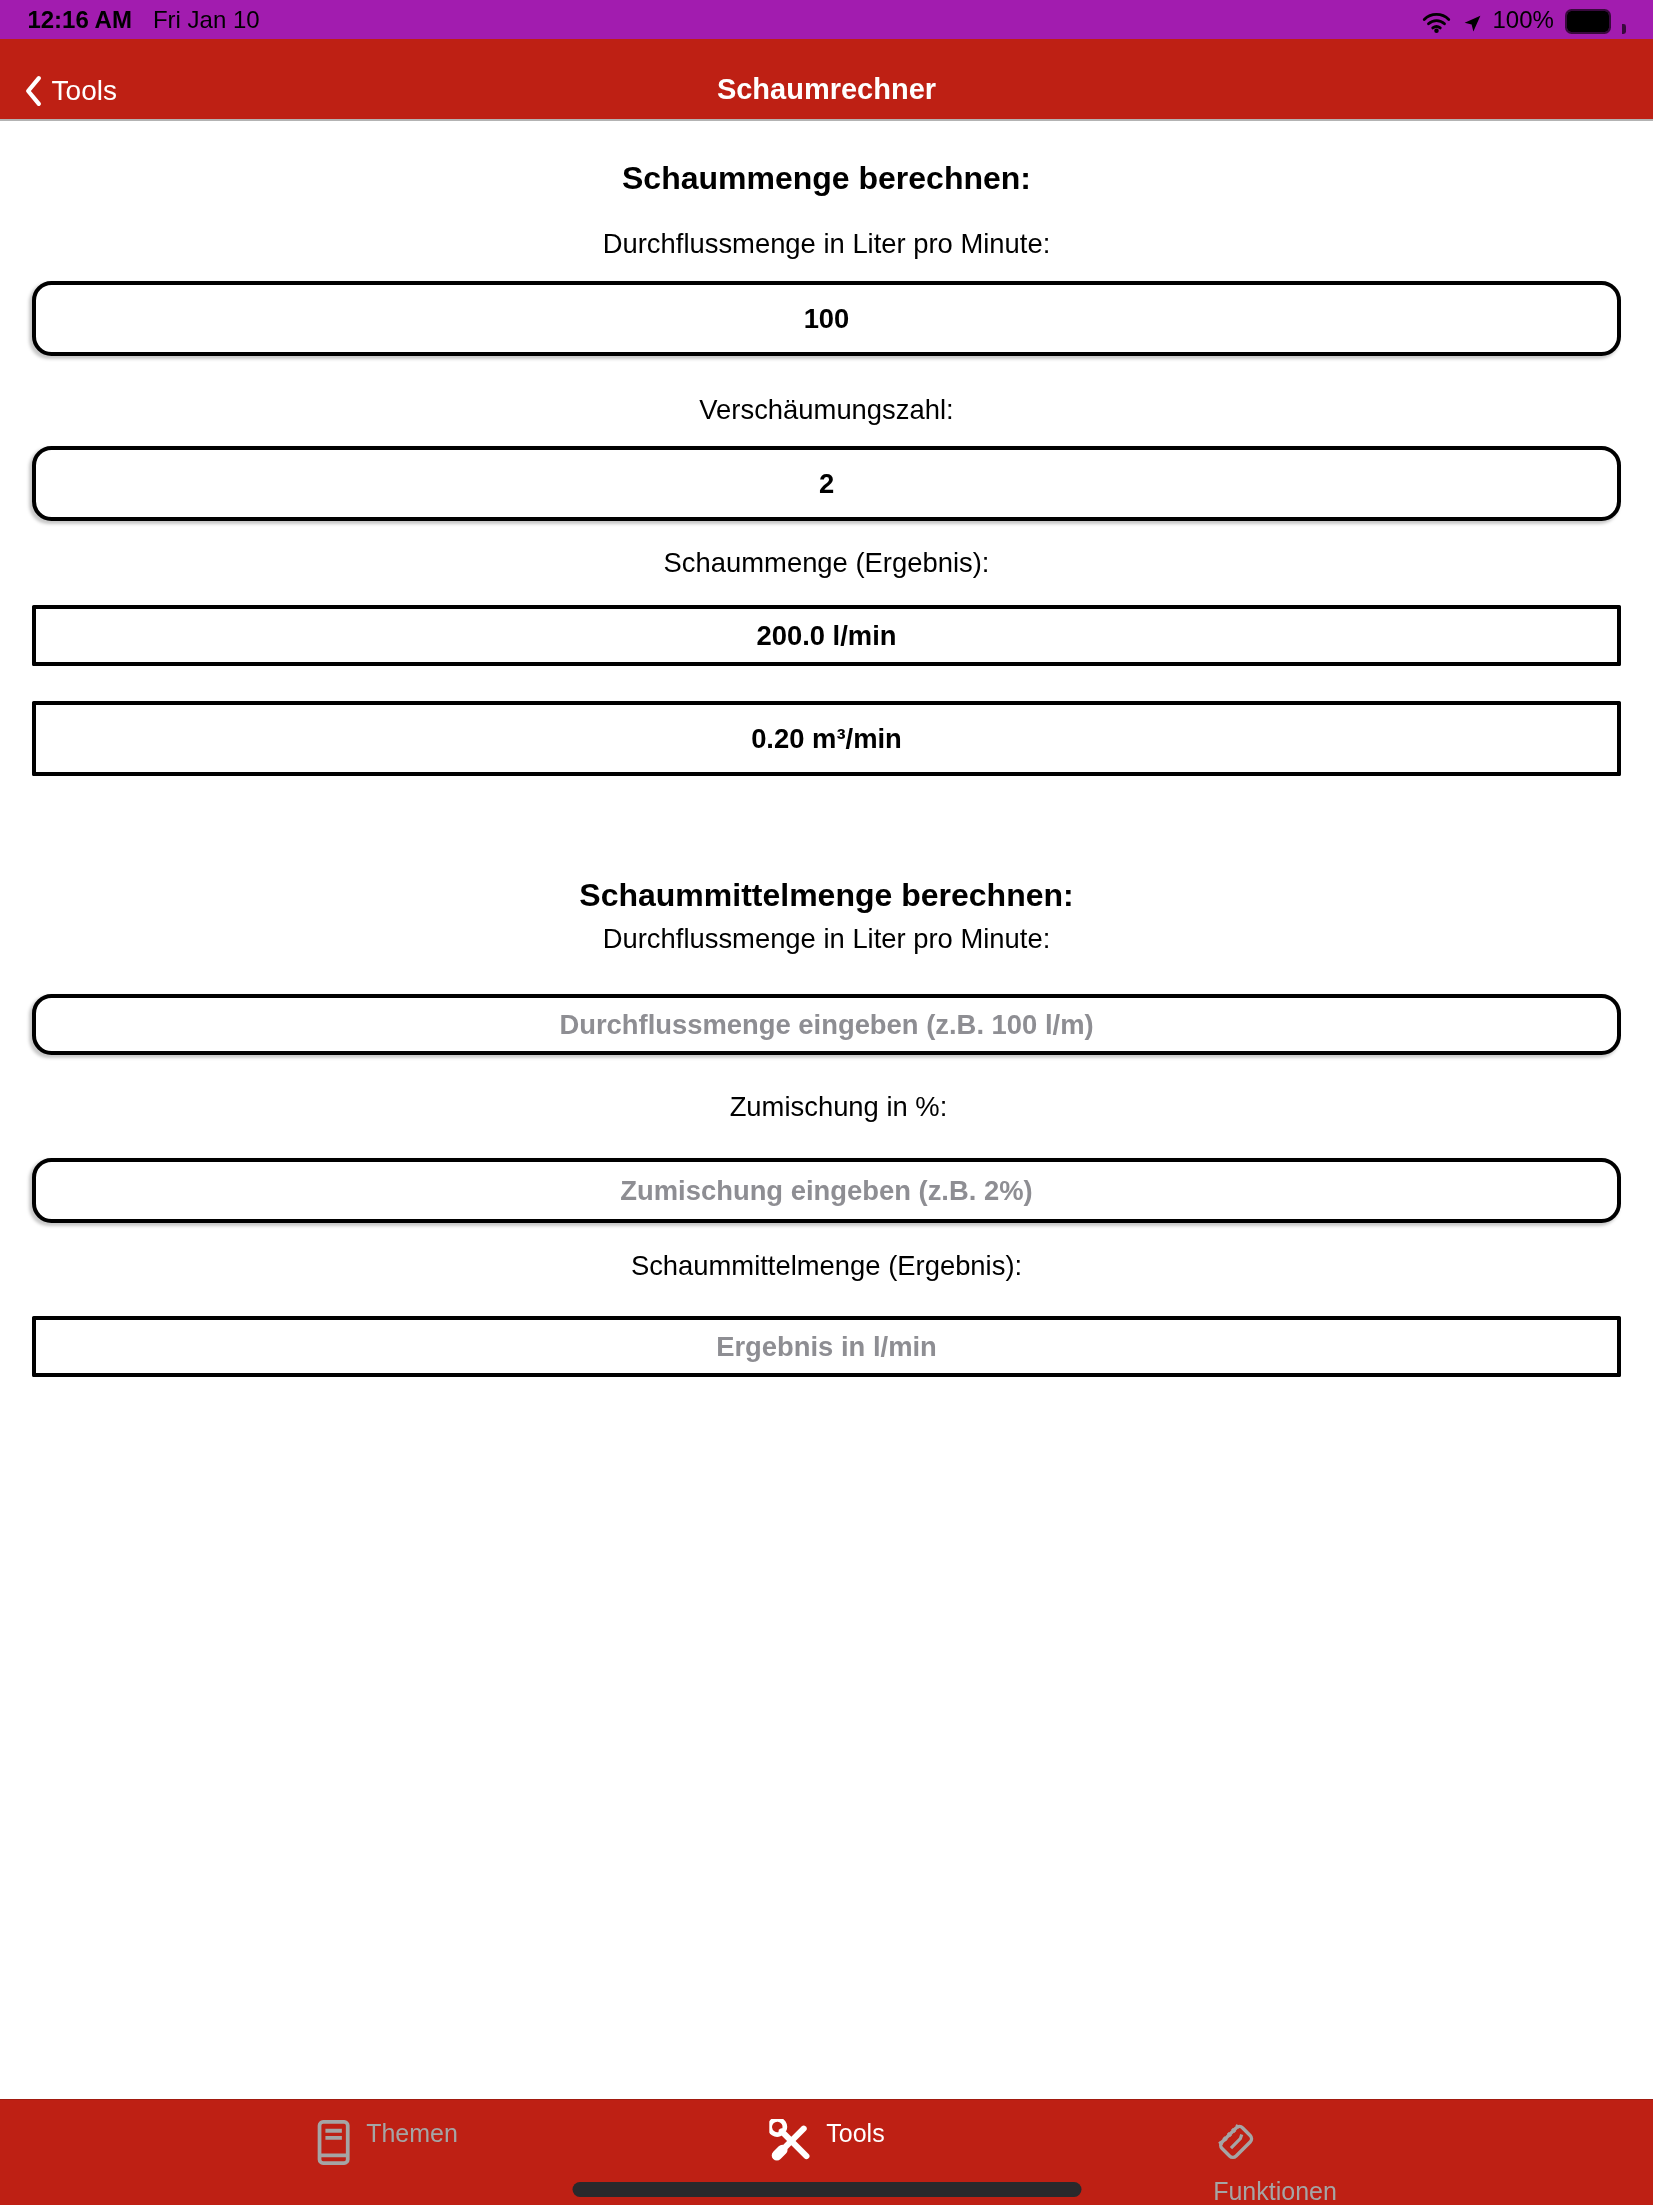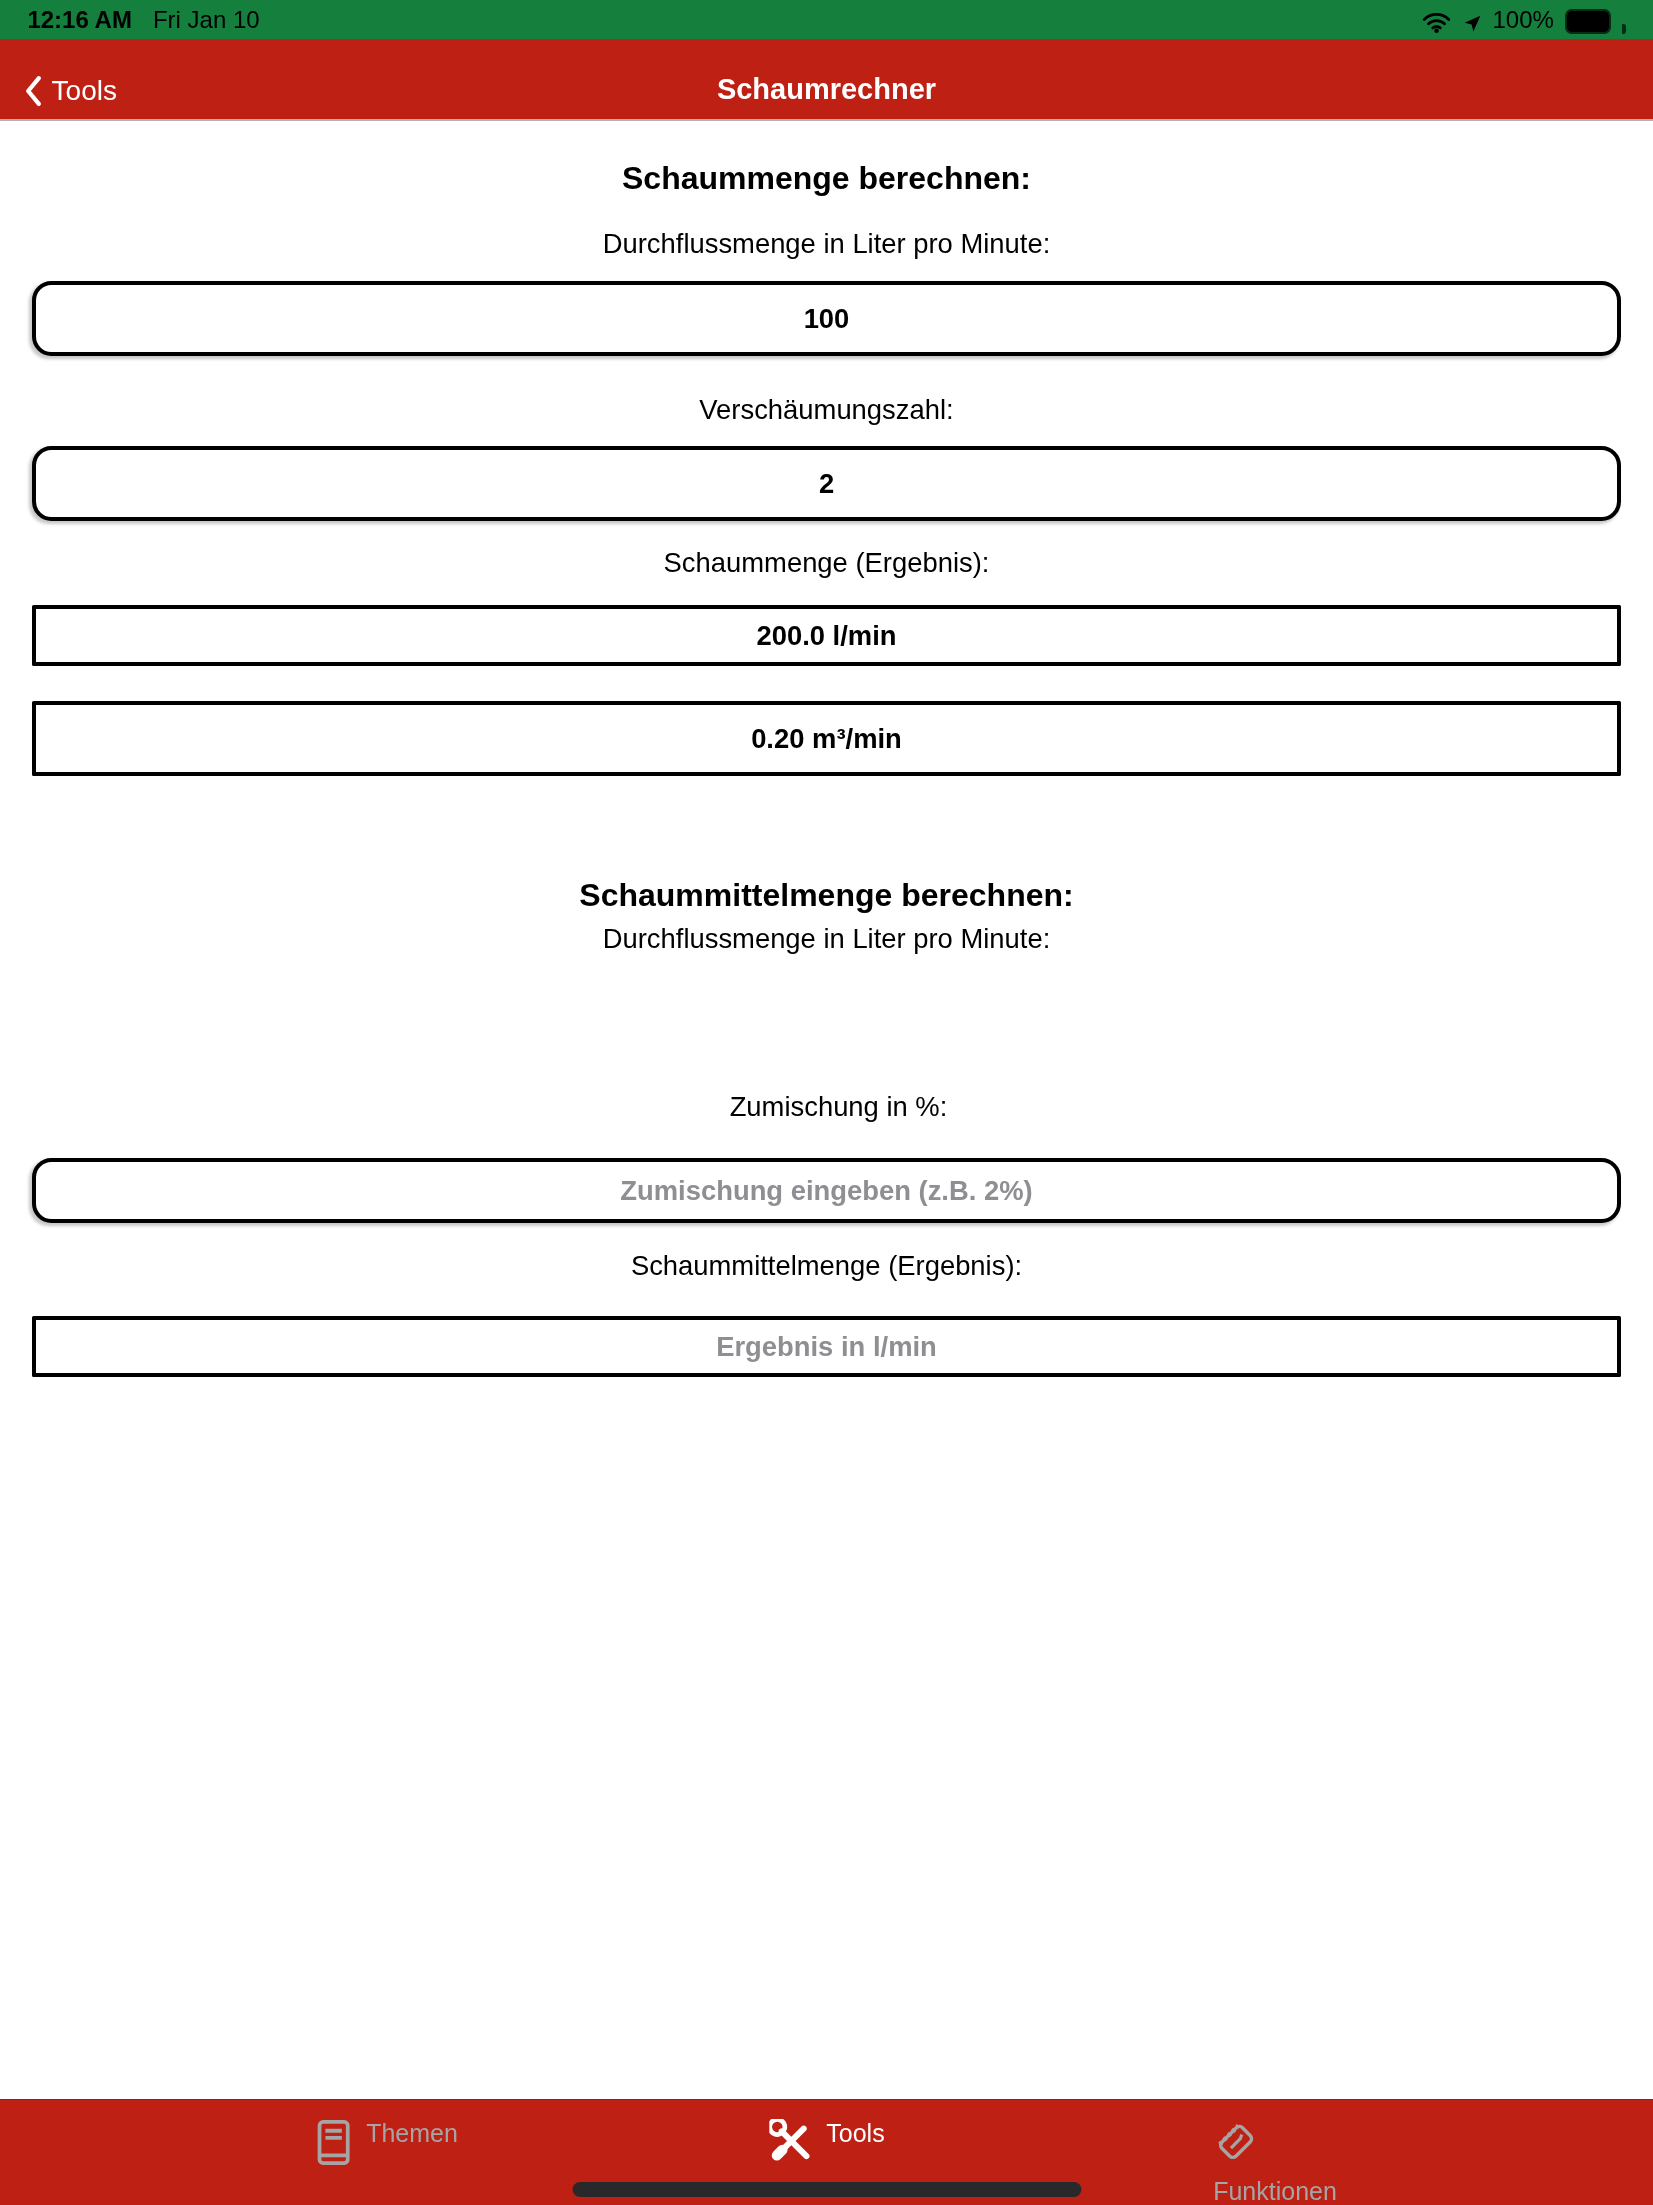--- a/index.html
+++ b/index.html
@@ -2,21 +2,21 @@
 <html style="font-size:13px"><head>
 <meta charset="utf-8">
 <style>
   html,body{margin:0;padding:0;background:#e8e8e8;}
   .screen{
     position:relative;width:1653px;height:2205px;background:#ffffff;
     font-family:"Liberation Sans",sans-serif;overflow:hidden;
   }
   
   .status-bar{
-    position:absolute;top:0;left:0;width:100%;height:39px;background:#15803d;
+    position:absolute;top:0;left:0;width:100%;height:39px;background:#a21caf;
     display:flex;align-items:center;justify-content:space-between;
     padding:0 27.4px;box-sizing:border-box;color:#000;
   }
   .sb-left{display:flex;align-items:center;gap:21px;font-size:24px;font-weight:600;}
   .sb-date{font-weight:500;}
   .sb-right{display:flex;align-items:flex-end;gap:9.7px;font-size:24px;font-weight:500;}
   .battery{position:relative;width:42px;height:21px;border:2.4px solid rgba(0,0,0,0.65);
     border-radius:6.5px;background:#000;background-clip:padding-box;margin-left:1.6px;}
   .battery-cap{width:3.2px;height:9.7px;background:rgba(0,0,0,0.65);border-radius:0 2.4px 2.4px 0;margin-left:1.6px;}
   
@@ -105,20 +105,21 @@
   <div class="lbl" style="top:394px;">Verschäumungszahl:</div>
   <input class="field rounded" style="top: 446px;" type="text" value="2">
 
   <div class="lbl" style="top:547px;">Schaummenge (Ergebnis):</div>
   <div class="field square result-box" style="top:605px;height:61px;">200.0 l/min</div>
   <div class="field square result-box" style="top:701px;">0.20 m³/min</div>
 
   <div class="h-section" style="top:867px;margin-top:10px;">Schaummittelmenge berechnen:</div>
 
   <div class="lbl" style="top:923px;">Durchflussmenge in Liter pro Minute:</div>
+  <input class="field rounded" style="top: 994px; height: 61px;" type="text" placeholder="Durchflussmenge eingeben (z.B. 100 l/m)">
 
   <div class="lbl" style="top:1091px;padding-left:12px;">Zumischung in %:</div>
   <input class="field rounded" style="top: 1158px; height: 65px;" type="text" placeholder="Zumischung eingeben (z.B. 2%)">
 
   <div class="lbl" style="top:1250px;">Schaummittelmenge (Ergebnis):</div>
   <div class="field square result-box placeholder" style="top:1316px;height:61px;">Ergebnis in l/min</div>
 
   <div class="tab-bar">
 
     <div class="tab inactive" style="left:386px;">

